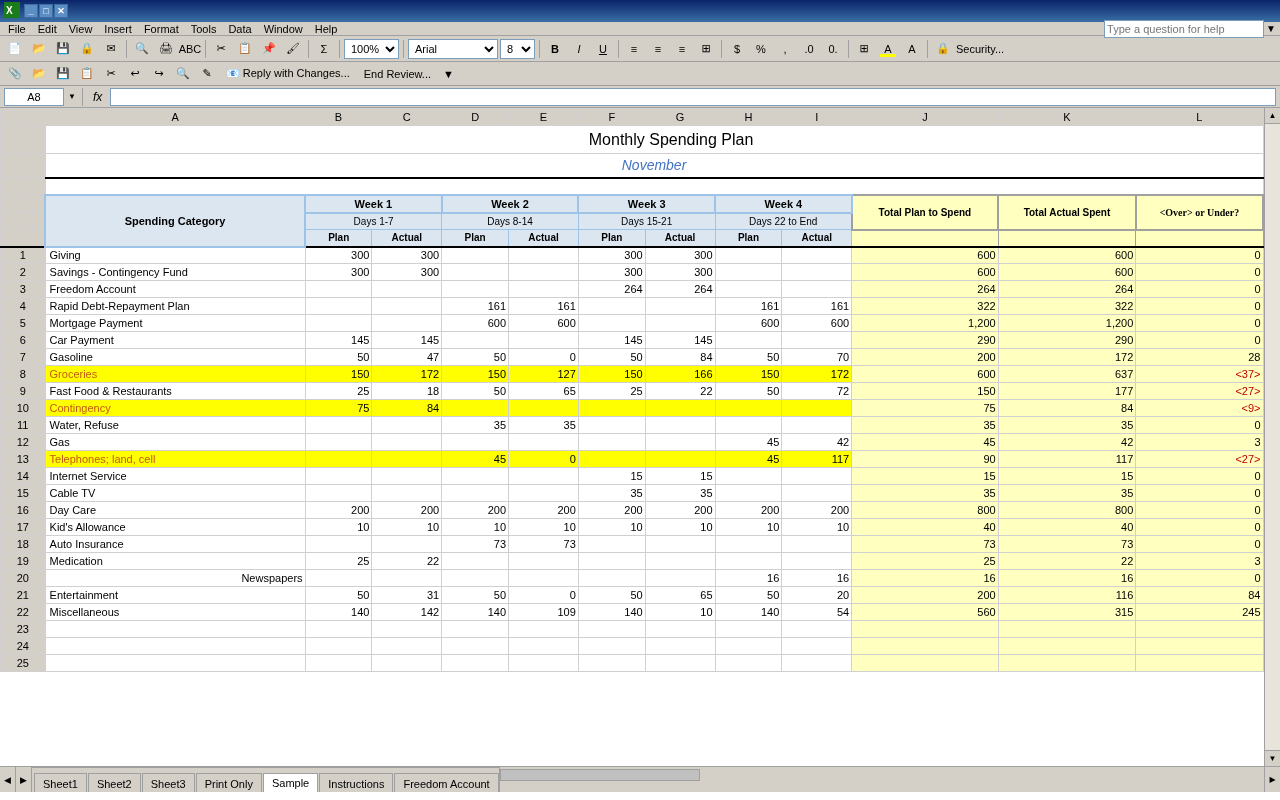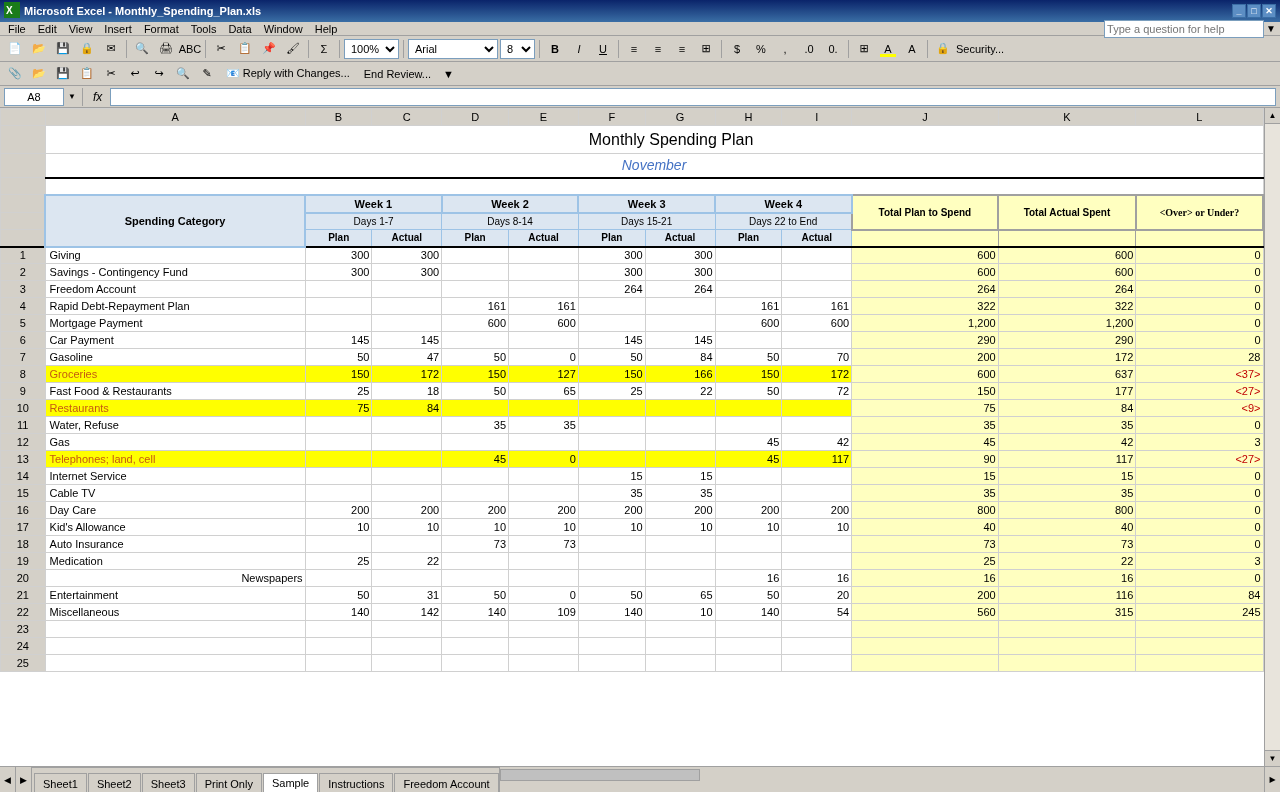--- a/index.html
+++ b/index.html
@@ -144,21 +144,20 @@
 </head>
 <body>
 
 <div id="title-bar">
   <span style="margin-right:4px;">
     <svg width="16" height="16" viewBox="0 0 16 16">
         <rect width="16" height="16" fill="#1a7c1a"></rect>
         <text x="2" y="12" fill="white" font-size="10" font-weight="bold">X</text>
       </svg>
   </span>
-  <span style="flex:1; font-size:11px;">Microsoft Excel - Monthly_Spending_Plan.xls</span>
   <div style="display:flex;gap:1px;">
     <div style="width:14px;height:14px;background:#5c8ec4;border:1px solid #3a6ea5;display:flex;align-items:center;justify-content:center;font-size:9px;color:white;">_</div>
     <div style="width:14px;height:14px;background:#5c8ec4;border:1px solid #3a6ea5;display:flex;align-items:center;justify-content:center;font-size:9px;color:white;">□</div>
     <div style="width:14px;height:14px;background:#5c8ec4;border:1px solid #3a6ea5;display:flex;align-items:center;justify-content:center;font-size:9px;color:white;">✕</div>
   </div>
 </div>
 
 <div id="menu-bar">
   <span class="menu-item">File</span>
   <span class="menu-item">Edit</span>
@@ -497,21 +496,21 @@
               <td style="background: white; text-align: right; padding-right: 2px; border: 1px solid rgb(208, 208, 208);">25</td>
               <td style="background: white; text-align: right; padding-right: 2px; border: 1px solid rgb(208, 208, 208);">22</td>
               <td style="background: white; text-align: right; padding-right: 2px; border: 1px solid rgb(208, 208, 208);">50</td>
               <td style="background: white; text-align: right; padding-right: 2px; border: 1px solid rgb(208, 208, 208);">72</td>
               <td style="background: rgb(255, 255, 192); text-align: right; padding-right: 2px; border: 1px solid rgb(208, 208, 208);">150</td>
               <td style="background: rgb(255, 255, 192); text-align: right; padding-right: 2px; border: 1px solid rgb(208, 208, 208);">177</td>
               <td style="background: rgb(255, 255, 192); text-align: right; padding-right: 2px; border: 1px solid rgb(208, 208, 208); color: rgb(192, 0, 0);">&lt;27&gt;</td>
             </tr>
             <tr style="height: 17px;">
               <td class="row-header">10</td>
-              <td style="background: rgb(255, 255, 0); text-align: left; padding-left: 4px; border: 1px solid rgb(208, 208, 208); color: rgb(197, 90, 17);">Restaurants</td>
+              <td style="background: rgb(255, 255, 0); text-align: left; padding-left: 4px; border: 1px solid rgb(208, 208, 208); color: rgb(197, 90, 17);">Contingency</td>
               <td style="background: rgb(255, 255, 0); text-align: right; padding-right: 2px; border: 1px solid rgb(208, 208, 208);">75</td>
               <td style="background: rgb(255, 255, 0); text-align: right; padding-right: 2px; border: 1px solid rgb(208, 208, 208);">84</td>
               <td style="background: rgb(255, 255, 0); text-align: right; padding-right: 2px; border: 1px solid rgb(208, 208, 208);"></td>
               <td style="background: rgb(255, 255, 0); text-align: right; padding-right: 2px; border: 1px solid rgb(208, 208, 208);"></td>
               <td style="background: rgb(255, 255, 0); text-align: right; padding-right: 2px; border: 1px solid rgb(208, 208, 208);"></td>
               <td style="background: rgb(255, 255, 0); text-align: right; padding-right: 2px; border: 1px solid rgb(208, 208, 208);"></td>
               <td style="background: rgb(255, 255, 0); text-align: right; padding-right: 2px; border: 1px solid rgb(208, 208, 208);"></td>
               <td style="background: rgb(255, 255, 0); text-align: right; padding-right: 2px; border: 1px solid rgb(208, 208, 208);"></td>
               <td style="background: rgb(255, 255, 192); text-align: right; padding-right: 2px; border: 1px solid rgb(208, 208, 208);">75</td>
               <td style="background: rgb(255, 255, 192); text-align: right; padding-right: 2px; border: 1px solid rgb(208, 208, 208);">84</td>

